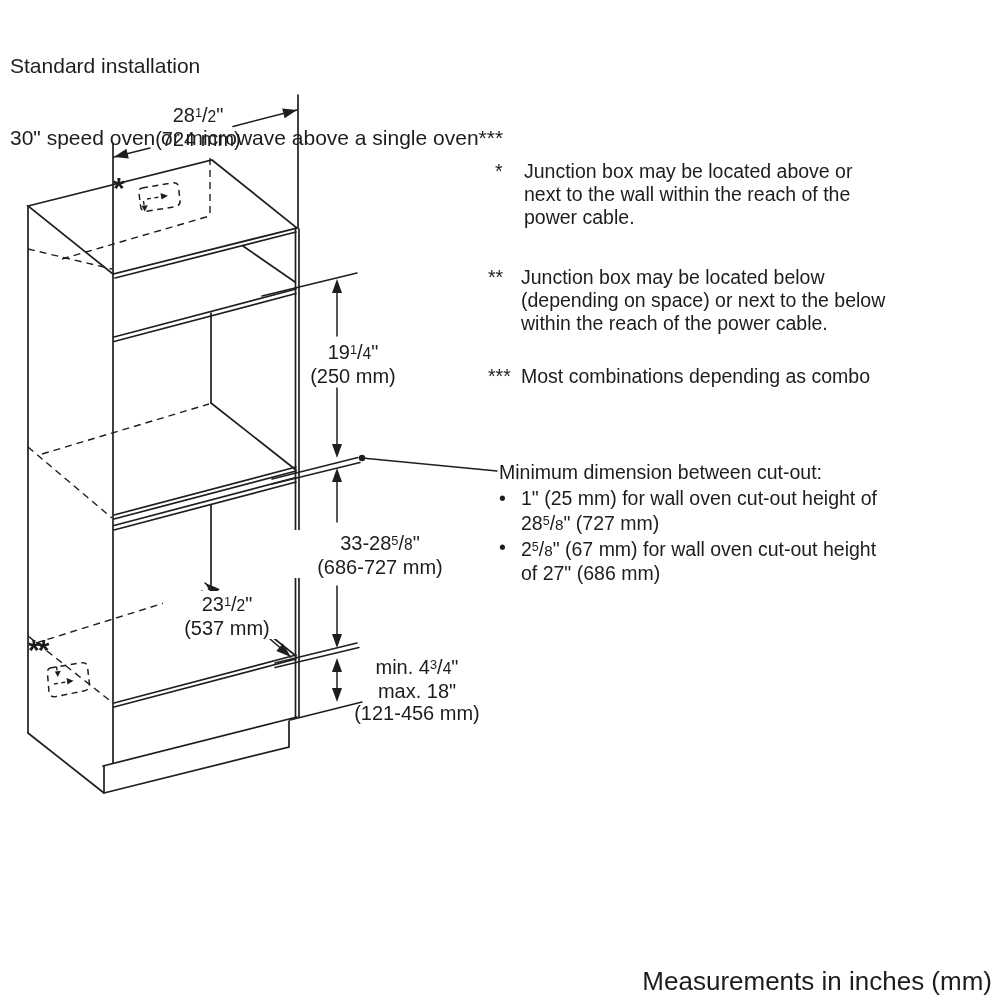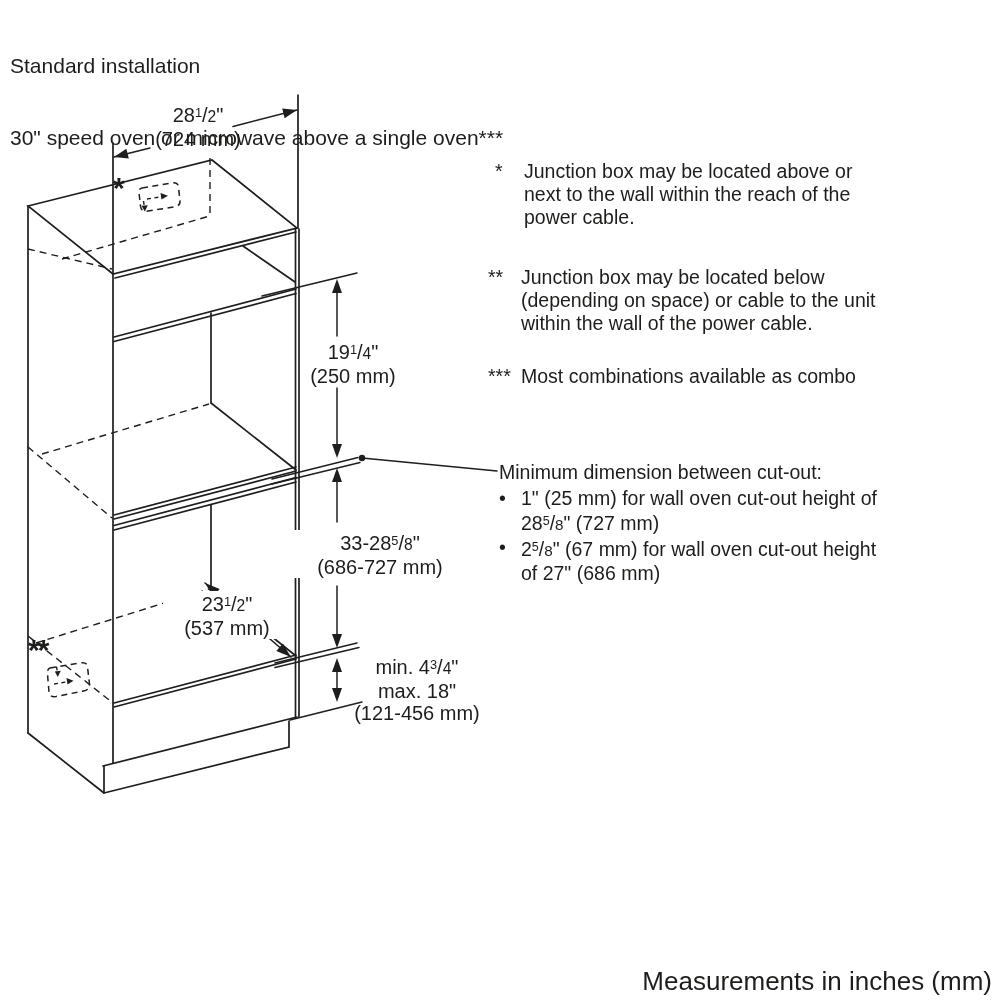--- a/index.html
+++ b/index.html
@@ -155,29 +155,29 @@
       <div>Junction box may be located above or</div>
       <div>next to the wall within the reach of the</div>
       <div>power cable.</div>
     </span>
   </div>
 
   <div class="abs note" style="left:488px;top:266px;">
     <span class="marker" style="flex-basis:33px;">**</span>
     <span class="nlines">
       <div>Junction box may be located below</div>
-      <div>(depending on space) or cable to the unit</div>
-      <div>within the wall of the power cable.</div>
+      <div>(depending on space) or next to the below</div>
+      <div>within the reach of the power cable.</div>
     </span>
   </div>
 
   <div class="abs note" style="left:488px;top:365px;">
     <span class="marker" style="flex-basis:33px;">***</span>
     <span class="nlines">
-      <div>Most combinations available as combo</div>
+      <div>Most combinations depending as combo</div>
     </span>
   </div>
 
   <div class="abs mindim-head" style="left:499px;top:461px;">Minimum dimension between cut-out:</div>
 
   <div class="abs bullets" style="left:499px;top:487px;">
     <div class="brow">
       <span class="bmark">•</span>
       <span class="btxt">
         <div>1" (25 mm) for wall oven cut-out height of</div>

